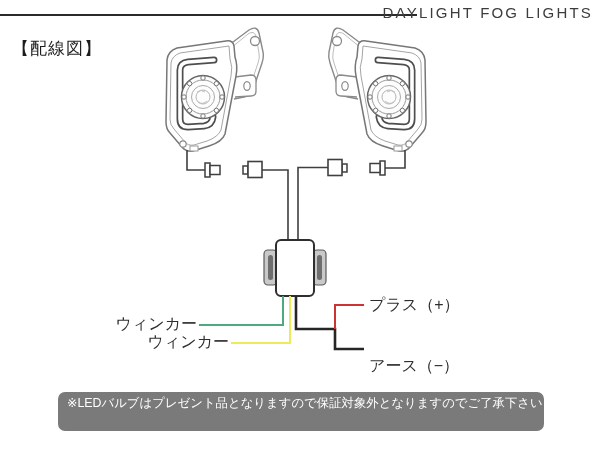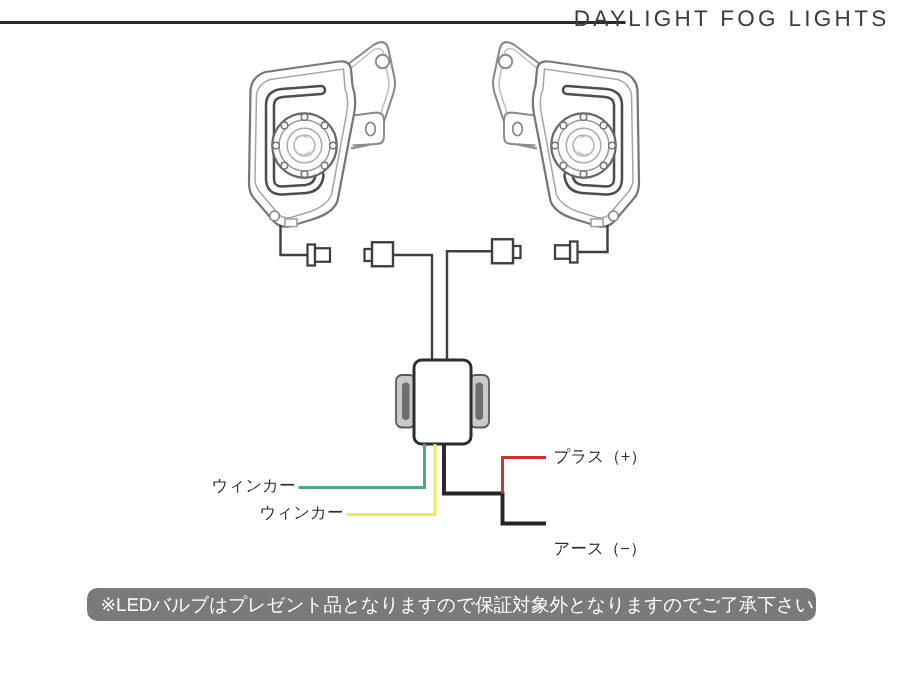--- a/index.html
+++ b/index.html
@@ -11,45 +11,46 @@
   .hdr-title{
     position:absolute;right:7px;top:4px;font-size:15px;letter-spacing:2.2px;
     color:#3c3c3c;font-weight:400;white-space:nowrap;
   }
   .section-title{
     position:absolute;left:12px;top:37px;font-size:17px;color:#1c1c1c;
     letter-spacing:1px;font-weight:500;white-space:nowrap;
   }
   svg.diagram{position:absolute;left:0;top:0;}
   .wire-label{
-    position:absolute;font-size:11px;color:#2e2e2e;white-space:nowrap;line-height:14px;
+    position:absolute;font-size:16px;color:#2e2e2e;white-space:nowrap;line-height:14px;
   }
   .wl-green{left:107px;top:317px;width:90px;text-align:right;}
   .wl-yellow{left:139px;top:335px;width:90px;text-align:right;}
   .wl-plus{left:369px;top:298px;}
   .wl-earth{left:369px;top:359px;}
   .install-note{
     position:absolute;left:0;top:361px;width:600px;text-align:center;
     font-size:13px;color:#222;white-space:nowrap;letter-spacing:0.5px;
   }
   .install-note .arrow{color:#cc0000;font-size:11px;vertical-align:1px;margin-right:4px;}
   .warning-box{
-    position:absolute;left:58px;top:392px;width:486px;height:22px;box-sizing:border-box;
+    position:absolute;left:58px;top:392px;width:486px;height:39px;box-sizing:border-box;
     background:#7a7a7a;border-radius:7px;color:#ffffff;padding:3px 9px 0 9px;
     font-size:12.4px;line-height:17px;letter-spacing:0px;white-space:nowrap;
   }
 </style>
 </head>
 <body>
 
 <div id="stage">
 
   <div class="hdr-line"></div>
   <div class="hdr-title">DAYLIGHT FOG LIGHTS</div>
 
+  <div class="section-title">【配線図】</div>
 
   <svg class="diagram" width="600" height="450" viewBox="0 0 600 450">
     <defs>
       <g id="lamp-shape">
 
         <path d="M229,45 L249,30 Q257,25 259,33 L263,52 Q264,57 262,63 L253,90 Q251,96 244,97 L234,99" fill="#ffffff" stroke="#8a8a8a" stroke-width="1.4"></path>
         <path d="M231,48 L248,34 Q254,30 256,36 L259,53 Q260,58 258,63 L250,87" fill="none" stroke="#bdbdbd" stroke-width="1"></path>
         <circle cx="255" cy="41" r="4.5" fill="#ffffff" stroke="#8a8a8a" stroke-width="1.3"></circle>
 
         <path d="M235,77 L251,75 Q256,75 256,80 L256,91 Q256,96 251,96 L235,97" fill="#ffffff" stroke="#8a8a8a" stroke-width="1.3"></path>

